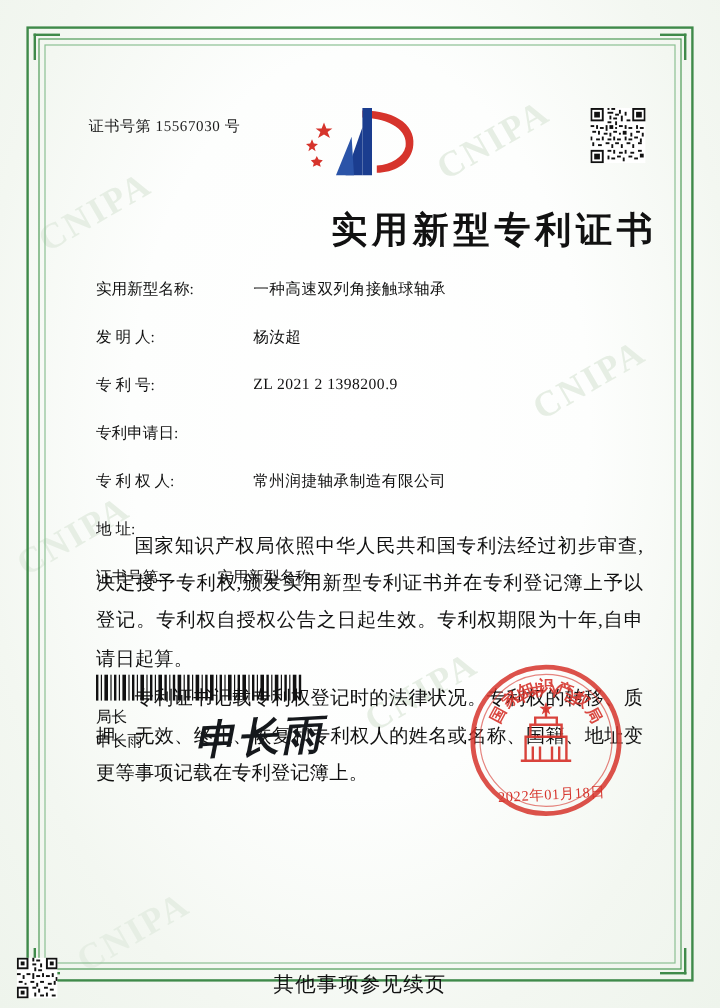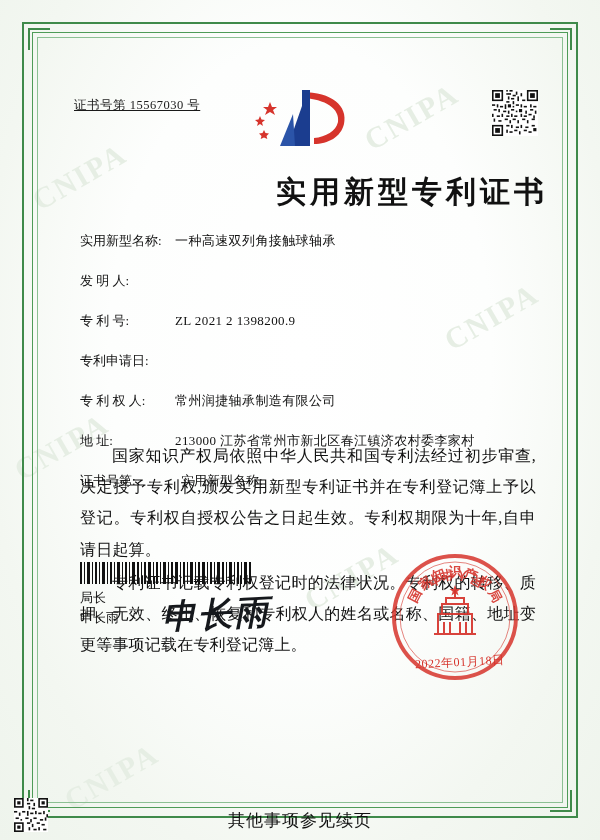--- a/index.html
+++ b/index.html
@@ -68,21 +68,20 @@
     left: 52px; top: 52px; right: 52px; bottom: 52px;
   }
   .cert-no {
     position: absolute;
     left: 22px; top: 45px;
     font-size: 12.5px;
     color: #1a1a1a;
     font-family: "Liberation Serif", serif;
     letter-spacing: 0.5px;
     white-space: nowrap;
-    text-decoration: underline;
   }
   .qr {
     position: absolute;
     right: 10px; top: 38px;
     width: 46px; height: 46px;
   }
   .logo {
     position: absolute;
     left: 50%;
     top: 32px;
@@ -102,35 +101,36 @@
     font-family: "DejaVu Sans", sans-serif;
   }
   .fields {
     position: absolute;
     left: 28px;
     right: 10px;
     top: 180px;
   }
   .frow {
     display: flex;
-    align-items: center;
+    align-items: flex-start;
     margin-bottom: 22px;
     font-size: 13px;
     color: #111;
     font-family: "Liberation Serif", serif;
   }
   .flabel {
     width: 95px;
     flex: 0 0 95px;
     letter-spacing: 0px;
     white-space: nowrap;
   }
   .fval {
     flex: 1 1 auto;
     letter-spacing: 0.4px;
+    margin-left: 36px;
   }
   .frow.dual .fval {
     flex: 0 0 auto;
     width: 200px;
   }
   .frow.dual .flabel2 {
     flex: 0 0 auto;
     white-space: nowrap;
     margin-left: 6px;
   }
@@ -344,35 +344,35 @@
 
     <div class="title">实用新型专利证书</div>
 
     <div class="fields">
       <div class="frow">
         <div class="flabel">实用新型名称:</div>
         <div class="fval">一种高速双列角接触球轴承</div>
       </div>
       <div class="frow">
         <div class="flabel">发 明 人:</div>
+        <div class="fval">杨汝超</div>
       </div>
       <div class="frow">
         <div class="flabel">专 利 号:</div>
         <div class="fval">ZL 2021 2 1398200.9</div>
       </div>
       <div class="frow">
         <div class="flabel">专利申请日:</div>
       </div>
       <div class="frow">
         <div class="flabel">专 利 权 人:</div>
         <div class="fval">常州润捷轴承制造有限公司</div>
       </div>
       <div class="frow">
         <div class="flabel">地 址:</div>
-        <div class="fval">213000 江苏省常州市新北区春江镇济农村委李家村</div>
       </div>
       <div class="frow dual">
         <div class="flabel">证书号第:</div>
         <div class="flabel2">实用新型名称:</div>
       </div>
     </div>
 
     <div class="paras">
       <p class="para">国家知识产权局依照中华人民共和国专利法经过初步审查,决定授予专利权,颁发实用新型专利证书并在专利登记簿上予以登记。专利权自授权公告之日起生效。专利权期限为十年,自申请日起算。</p>
       <p class="para">专利证书记载专利权登记时的法律状况。专利权的转移、质押、无效、终止、恢复和专利权人的姓名或名称、国籍、地址变更等事项记载在专利登记簿上。</p>

